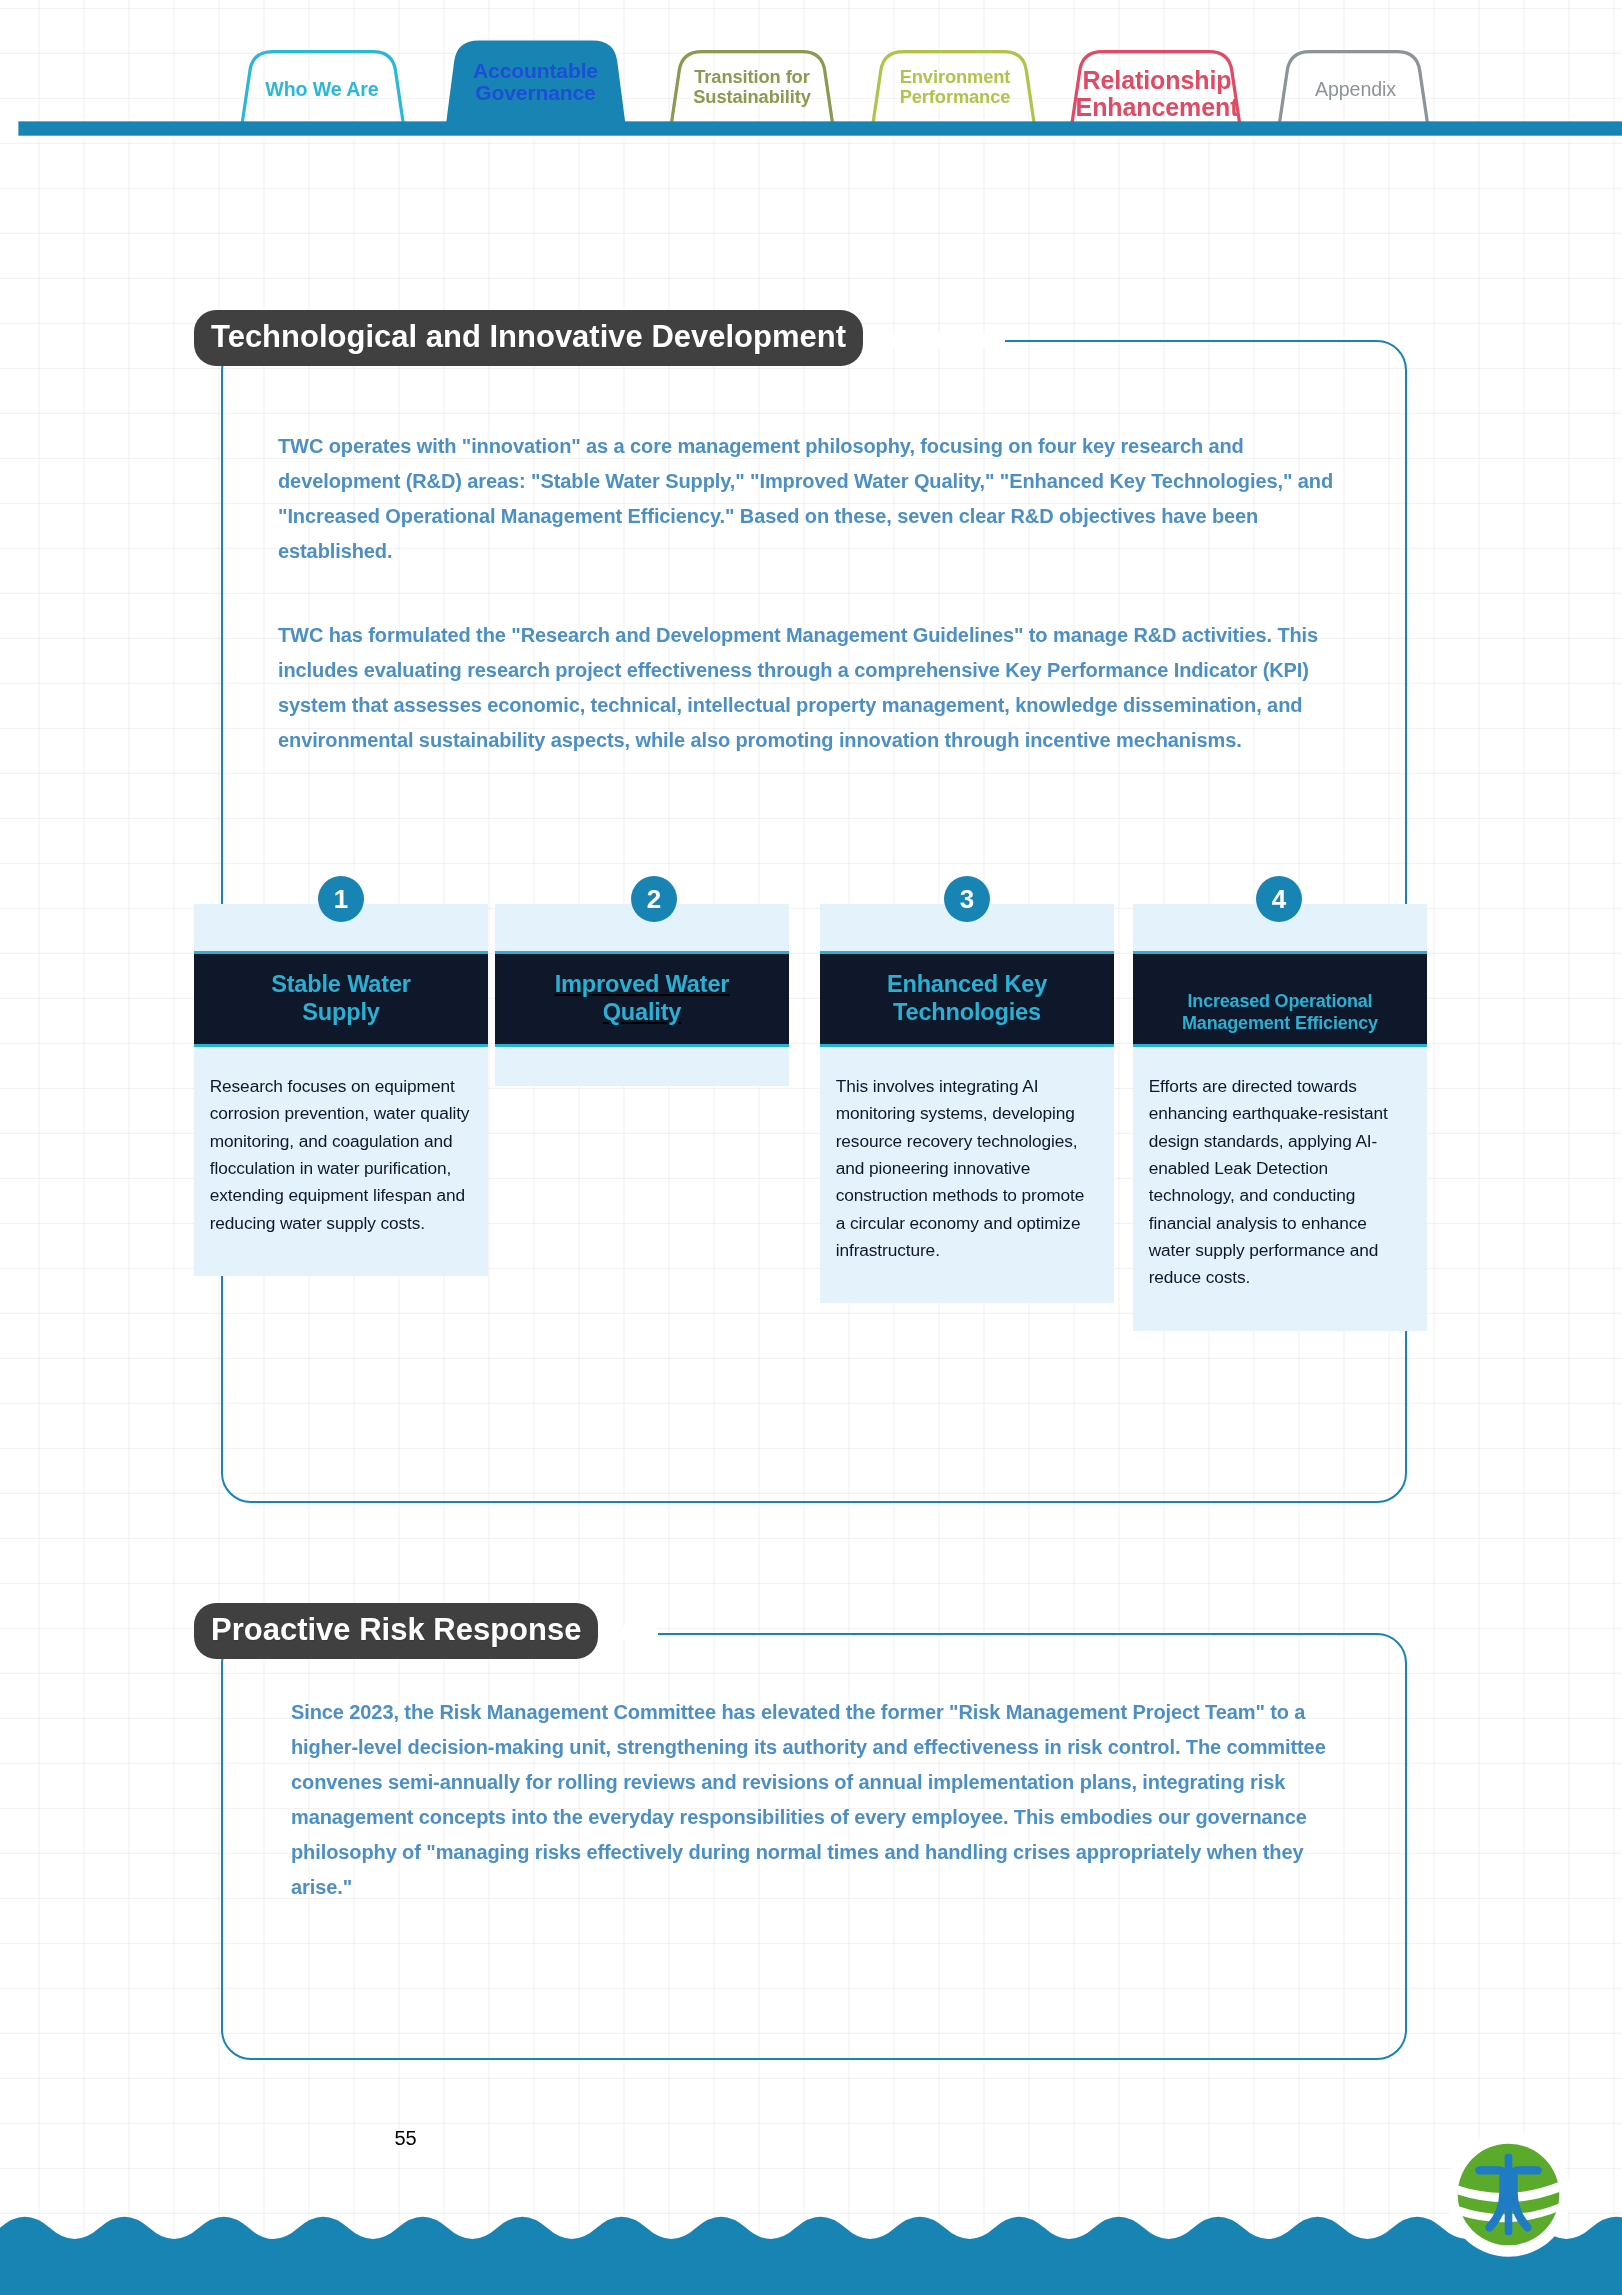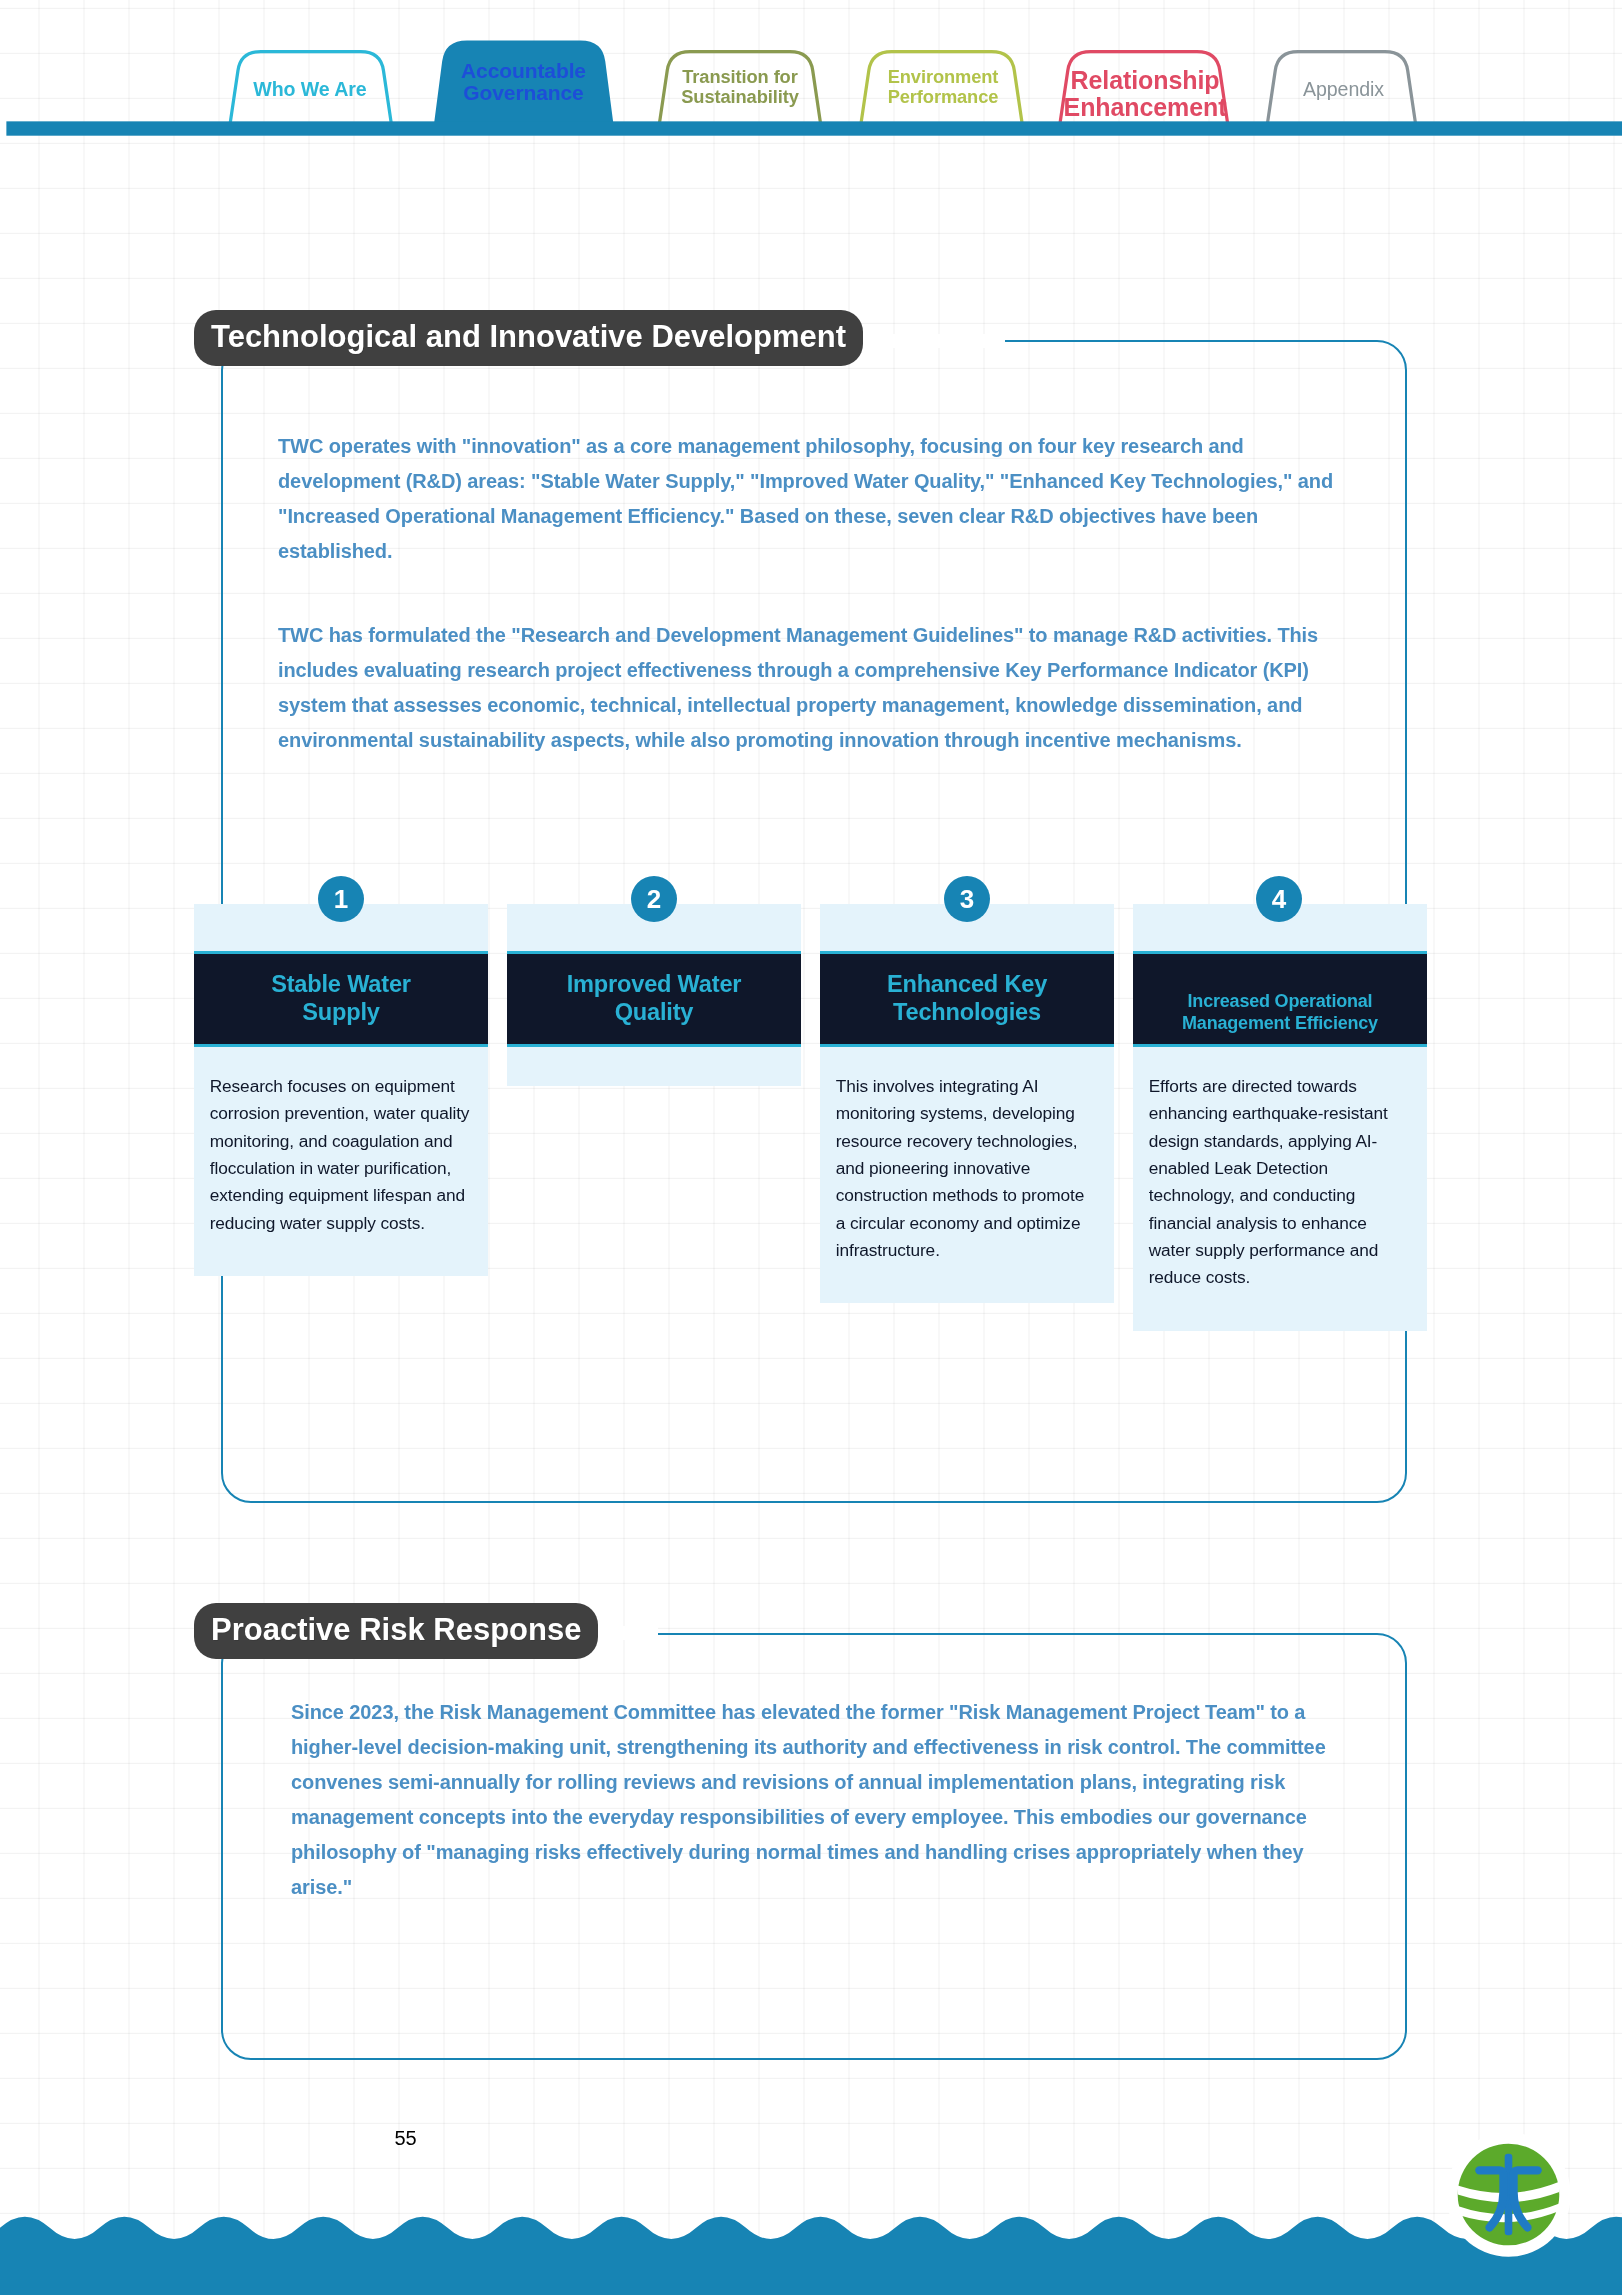--- a/index.html
+++ b/index.html
@@ -23,21 +23,21 @@
       linear-gradient(to right, rgba(0,0,0,0.055) 1px, transparent 1px),
       linear-gradient(to bottom, rgba(0,0,0,0.055) 1px, transparent 1px);
     background-size: 45px 45px;
     background-position: -6.5px 7.9px;
     pointer-events: none;
   }
 
   
   #tabbar {
     position: absolute;
-    left: 4px; top: 0;
+    left: 16px; top: 0;
     width: 1368px;
     height: 137px;
   }
   #tabbar svg { display: block; }
   .tab-label {
     position: absolute;
     text-align: center;
     line-height: 1.07;
     font-weight: bold;
     white-space: pre-line;
@@ -200,21 +200,21 @@
       <div class="pad-top"></div>
       <div class="band">
         <h3>Stable Water
 Supply</h3>
       </div>
       <div class="body">Research focuses on equipment corrosion prevention, water quality monitoring, and coagulation and flocculation in water purification, extending equipment lifespan and reducing water supply costs.</div>
       <div class="pad-bot"></div>
     </div>
     <div class="badge" style="left:318px;">1</div>
 
-    <div class="card" style="left:507px;">
+    <div class="card" style="left:495px;text-decoration:underline;">
       <div class="pad-top"></div>
       <div class="band">
         <h3>Improved Water
 Quality</h3>
       </div>
       <div class="pad-bot"></div>
     </div>
     <div class="badge" style="left:631px;">2</div>
 
     <div class="card" style="left:820px;">

